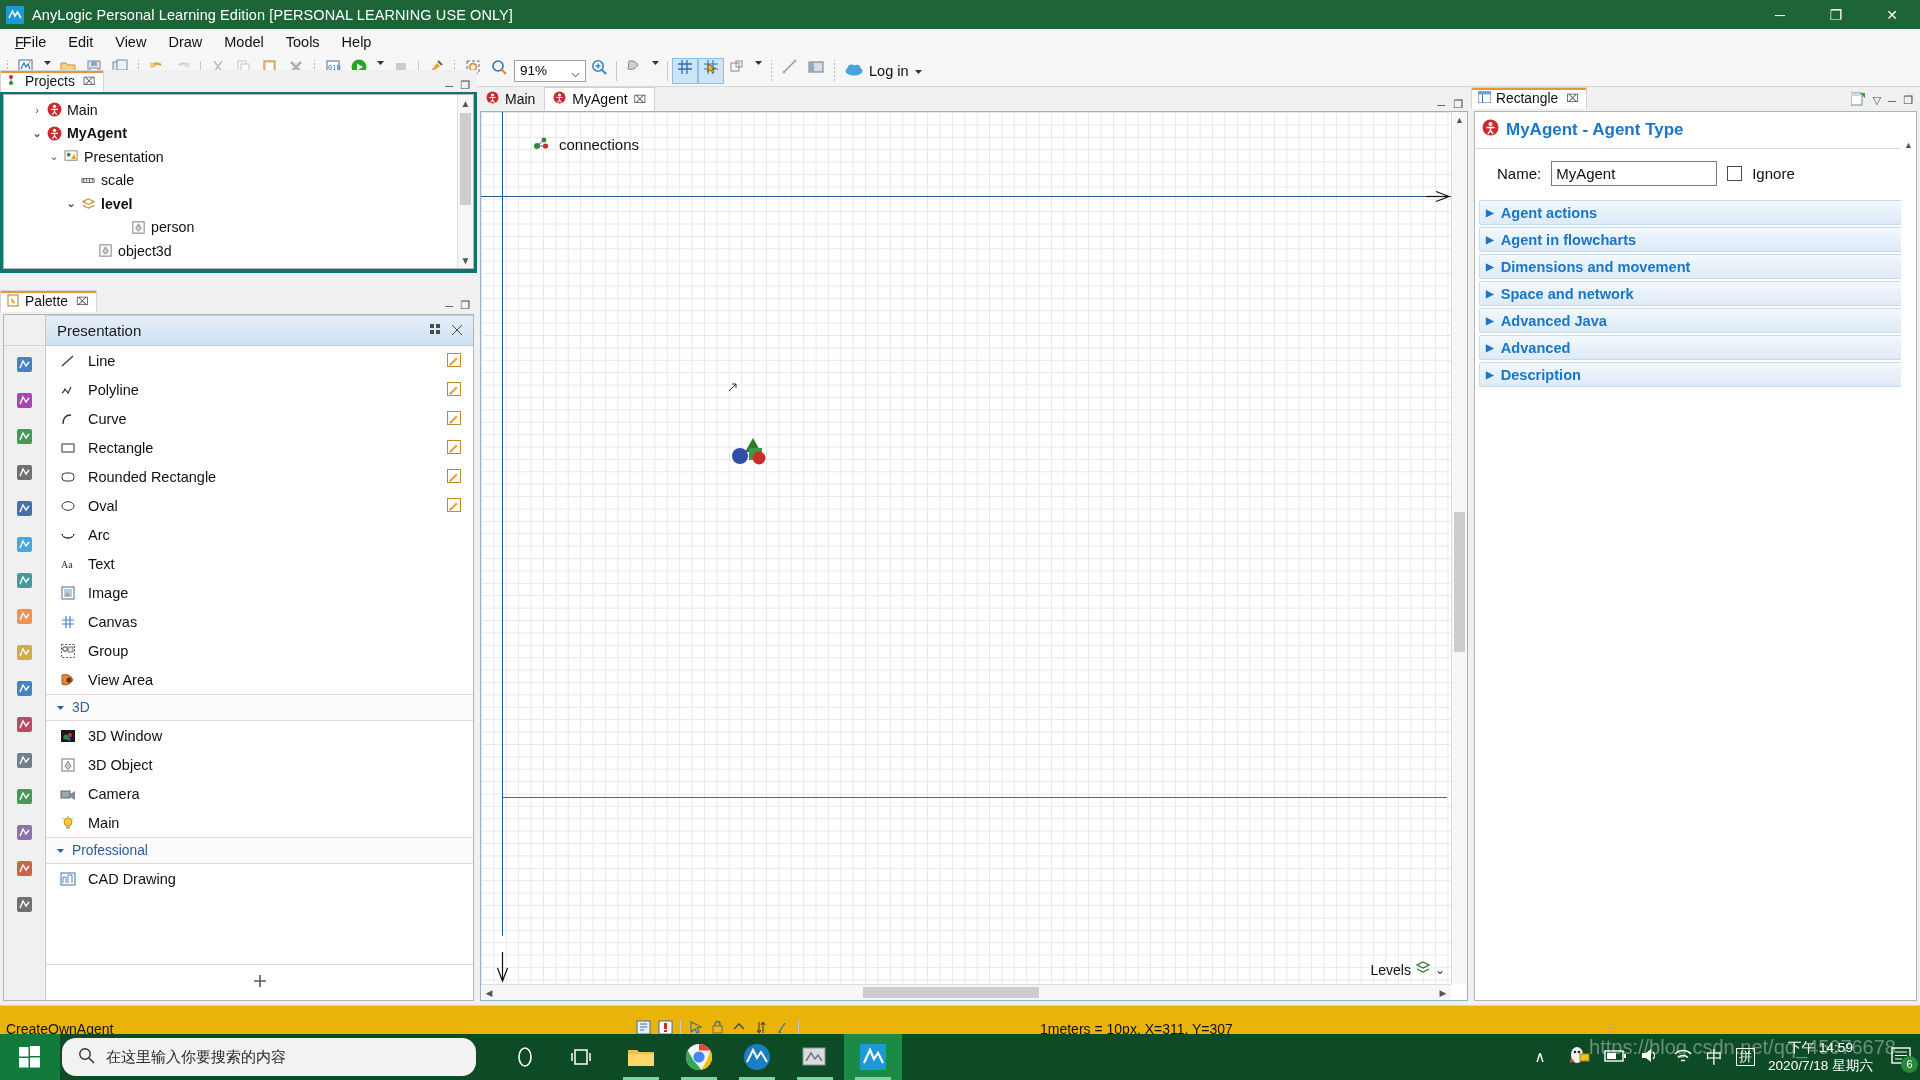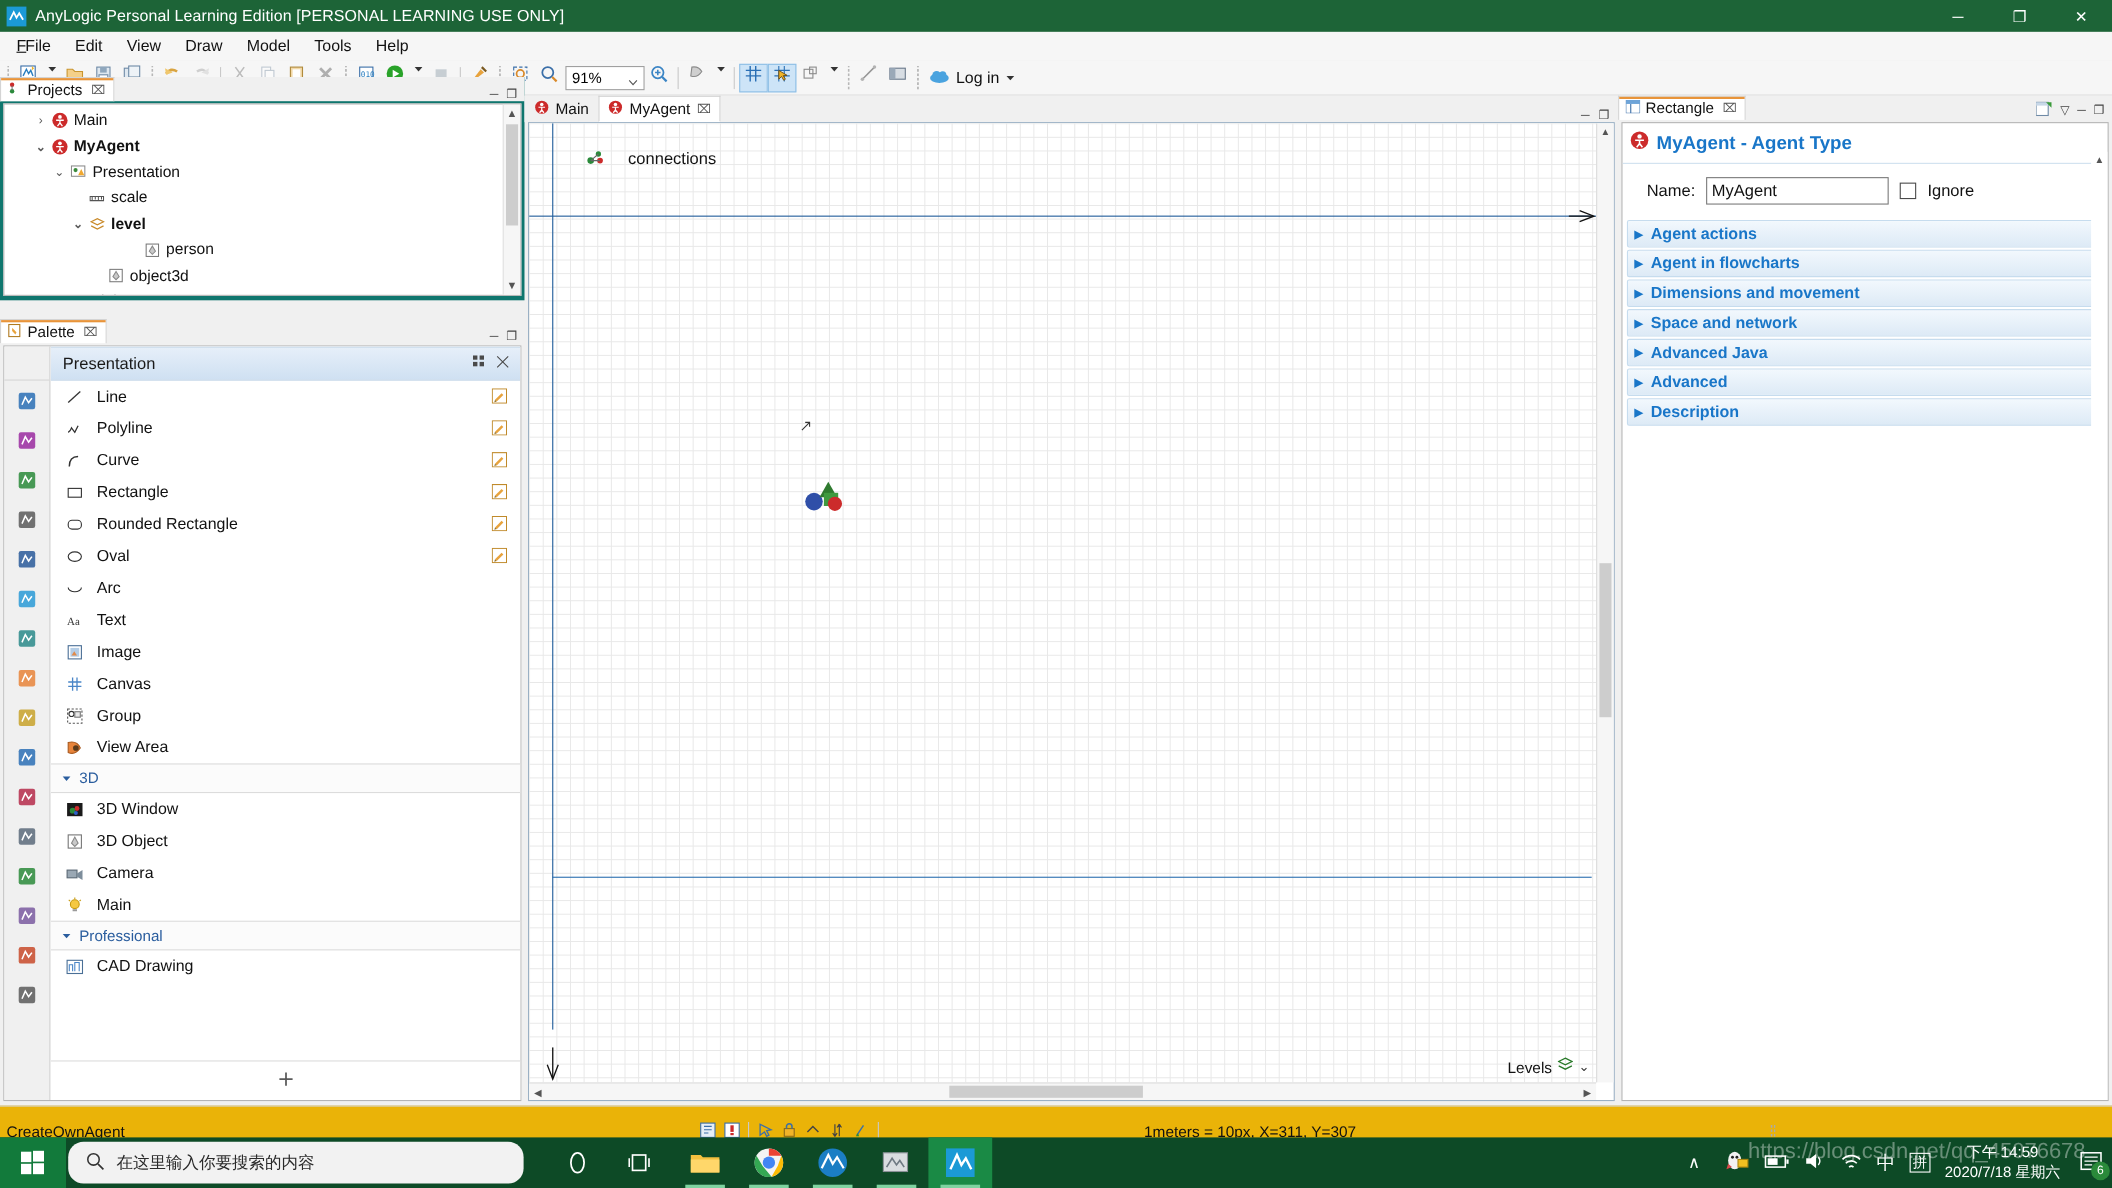--- a/index.html
+++ b/index.html
@@ -934,21 +934,21 @@
       </svg>
 
       <div class="axis-v" style="left:21px; top:0; bottom:64px;"></div>
       <svg style="position:absolute; left:13px; top:840px" width="18" height="34">
         <path d="M8.5 0 L8.5 28" stroke="#111" stroke-width="1.2"></path>
         <path d="M3.5 16 L8.5 29 L13.5 16" stroke="#111" fill="none" stroke-width="1.2"></path>
       </svg>
 
       <div style="position:absolute; left:21px; right:20px; top:685px; border-top:1.6px solid #2b6fb0;"></div>
 
-      <div style="position:absolute; left:52px; top:24px; display:flex; align-items:center; gap:20px;">
+      <div style="position:absolute; left:52px; top:24px; display:flex; align-items:center; gap:8px;">
         <span>
           <svg width="18" height="14">
               <circle cx="4" cy="10" r="3" fill="#2a8a3a"></circle>
               <circle cx="12.5" cy="10" r="2.6" fill="#cc2b2b"></circle>
               <circle cx="11" cy="4" r="2.4" fill="#2a8a3a"></circle>
               <path d="M4 10 L11 4 M4 10 L12.5 10" stroke="#666" stroke-width="1"></path>
             </svg>
         </span>
         <span style="font-size:15px;color:#111">connections</span>
       </div>

